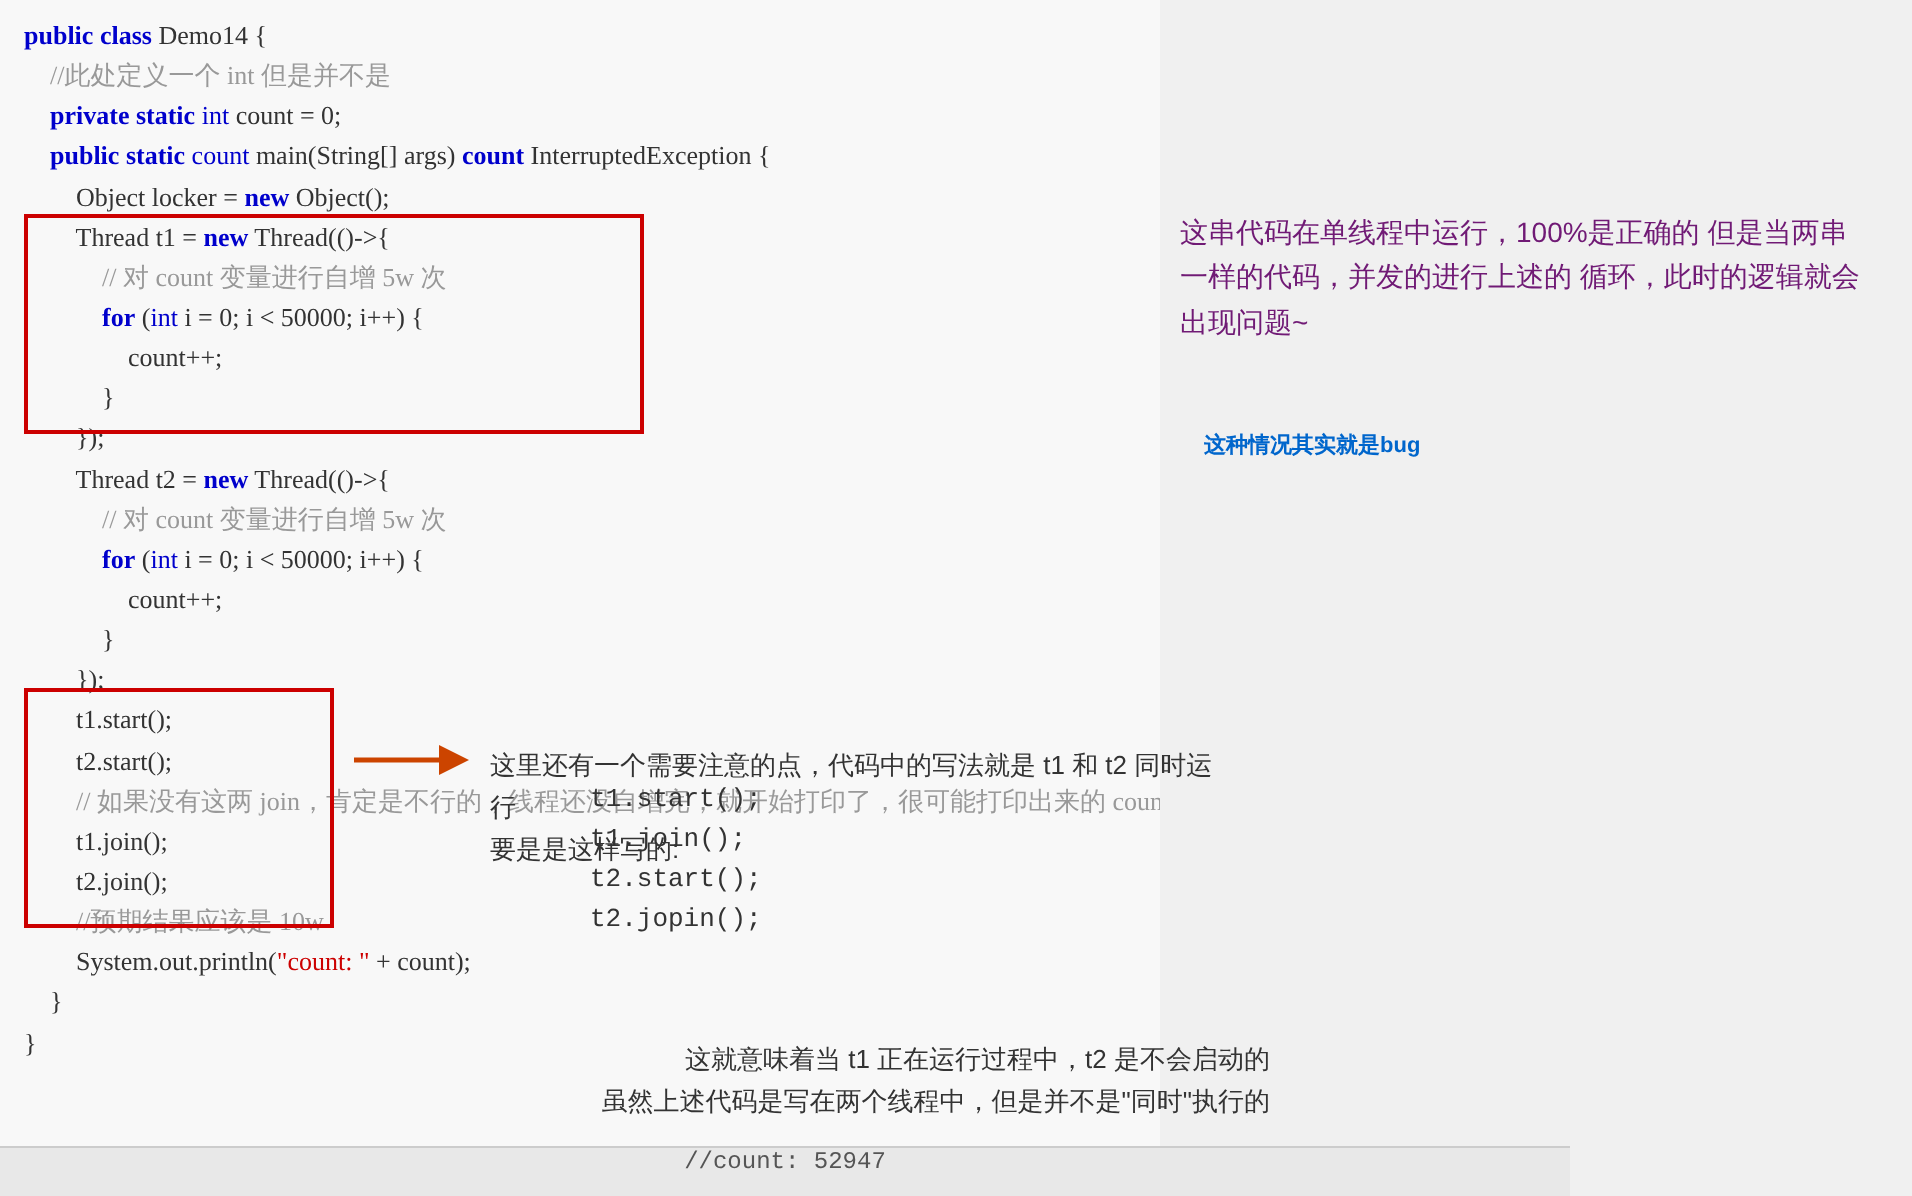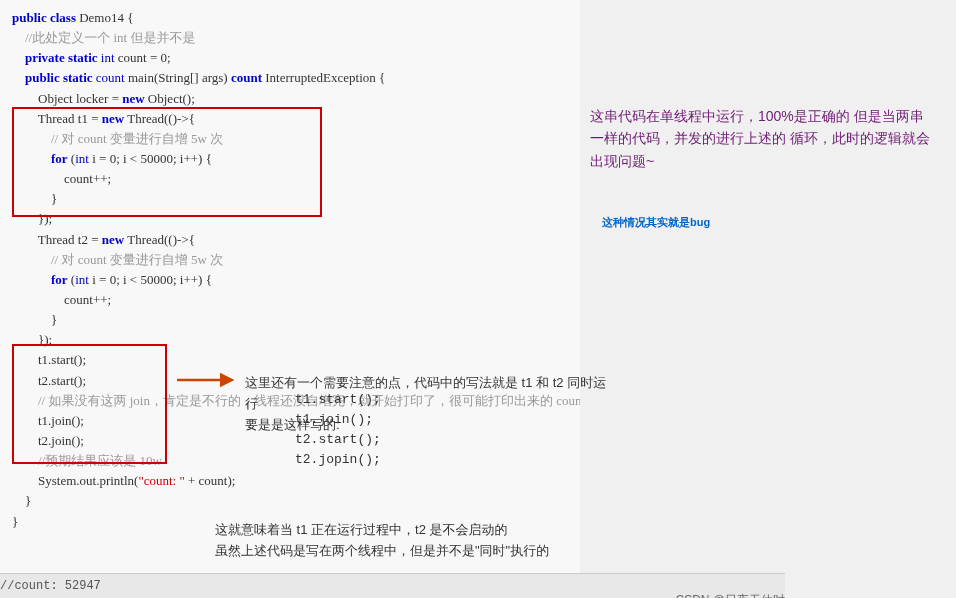--- a/index.html
+++ b/index.html
@@ -113,37 +113,39 @@
 
     .annotation-text-4 {
       position: absolute;
       top: 520px;
       left: 215px;
       width: 420px;
       font-size: 13px;
       color: #333;
       font-family: 'Microsoft YaHei', SimHei, sans-serif;
       line-height: 1.6;
+      text-align: right;
     }
 
     .bottom-bar {
       position: absolute;
       bottom: 0;
       left: 0;
       width: 785px;
       height: 25px;
       background-color: #e8e8e8;
       display: flex;
       align-items: center;
       justify-content: space-between;
       padding: 0 0;
       font-size: 12px;
       color: #555;
       border-top: 1px solid #ccc;
       font-family: 'Courier New', Courier, monospace;
+      flex-direction: column;
     }
 
     .bottom-right {
       font-family: 'Microsoft YaHei', SimHei, sans-serif;
       color: #666;
       margin-top: 28px;
     }
   </style>
 </head>
 <body>

